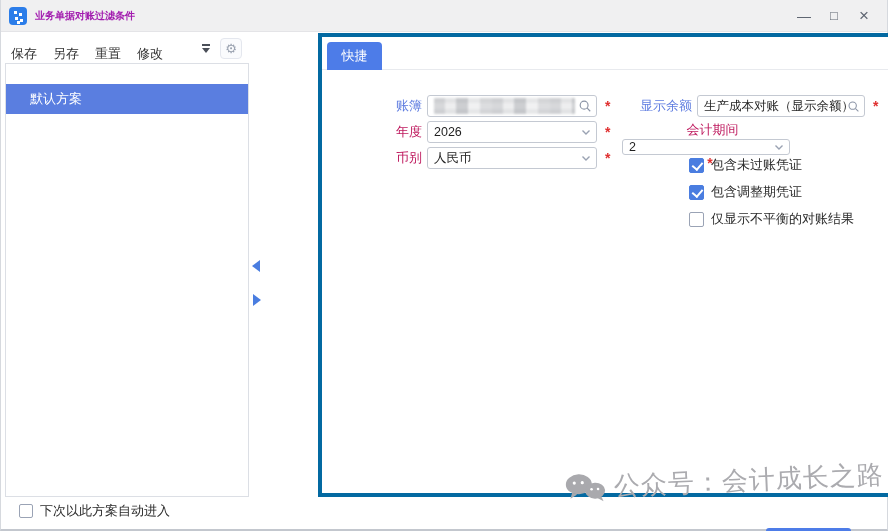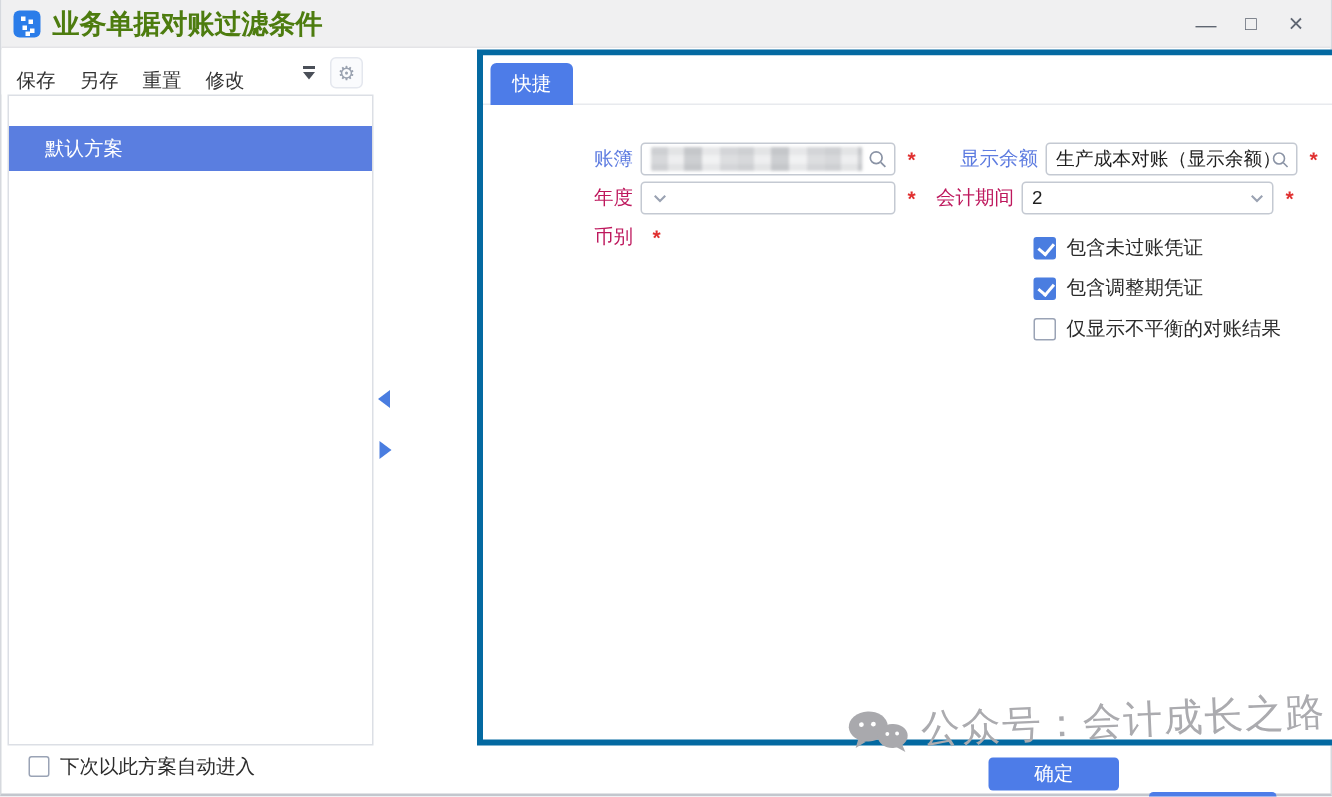--- a/index.html
+++ b/index.html
@@ -20,21 +20,21 @@
     display:flex; align-items:center; padding:0 8px;
   }
   .app-icon {
     width:18px; height:18px; border-radius:4px; background:#2b7de9;
     position:relative; margin-right:8px; flex:0 0 auto;
   }
   .app-icon::after {
     content:""; position:absolute; left:5px; top:4px; width:3px; height:3px; background:#fff;
     box-shadow: 5px 2px 0 #fff, 1px 6px 0 #fff, 6px 8px 0 #fff, 3px 10px 0 #fff;
   }
-  .title { font-weight:bold; font-size:18px; color:#4d7c0f; }
+  .title { font-weight:bold; font-size:10px; color:#a21caf; }
   .win-controls { margin-left:auto; display:flex; align-items:center; }
   .win-btn {
     width:30px; height:26px; display:flex; align-items:center; justify-content:center;
     color:#5f6672; font-size:14px; cursor:default; user-select:none;
   }
   .win-btn.max { font-size:13px; }
   .win-btn.close { font-size:17px; }
   
   .toolbar {
     position:absolute; left:0; top:33px; width:100%; height:30px; background:#fff;
@@ -195,45 +195,52 @@
           <circle cx="7" cy="7" r="4.5" fill="none" stroke="#8a93a5" stroke-width="1.3"></circle>
           <line x1="10.5" y1="10.5" x2="14" y2="14" stroke="#8a93a5" stroke-width="1.3"></line>
         </svg>
       </div>
       <span class="req">*</span>
     </div>
 
     <div class="form-row" style="left:30px; top:84px;">
       <span class="flabel">年度</span>
       <div class="field w170">
+        <span class="fval">2026</span>
         <svg width="12" height="12" viewBox="0 0 12 12">
           <path d="M2.5 4.5 L6 8 L9.5 4.5" fill="none" stroke="#9aa2b2" stroke-width="1.4"></path>
         </svg>
       </div>
       <span class="req">*</span>
     </div>
 
     <div class="form-row" style="left:30px; top:110px;">
       <span class="flabel">币别</span>
+      <div class="field w170">
+        <span class="fval">人民币</span>
+        <svg width="12" height="12" viewBox="0 0 12 12">
+          <path d="M2.5 4.5 L6 8 L9.5 4.5" fill="none" stroke="#9aa2b2" stroke-width="1.4"></path>
+        </svg>
+      </div>
       <span class="req">*</span>
     </div>
 
     <div class="form-row" style="left:300px; top:58px;">
       <span class="flabel link">显示余额</span>
       <div class="field w168">
         <span class="fval">生产成本对账（显示余额）</span>
         <svg width="13" height="13" viewBox="0 0 16 16">
           <circle cx="7" cy="7" r="4.5" fill="none" stroke="#8a93a5" stroke-width="1.3"></circle>
           <line x1="10.5" y1="10.5" x2="14" y2="14" stroke="#8a93a5" stroke-width="1.3"></line>
         </svg>
       </div>
       <span class="req">*</span>
     </div>
 
-    <div class="form-row" style="left:284px; top:84px;">
+    <div class="form-row" style="left:300px; top:84px;flex-direction:column;">
       <span class="flabel">会计期间</span>
       <div class="field w168">
         <span class="fval">2</span>
         <svg width="12" height="12" viewBox="0 0 12 12">
           <path d="M2.5 4.5 L6 8 L9.5 4.5" fill="none" stroke="#9aa2b2" stroke-width="1.4"></path>
         </svg>
       </div>
       <span class="req">*</span>
     </div>
 
@@ -263,16 +270,15 @@
       <circle cx="10.5" cy="9.5" r="1.6" fill="#fff"></circle>
       <circle cx="18.5" cy="9.5" r="1.6" fill="#fff"></circle>
       <ellipse cx="31" cy="18" rx="10" ry="8" fill="#a9a9ad"></ellipse>
       <path d="M37 24 L39 29 L33 25.5 Z" fill="#a9a9ad"></path>
       <circle cx="27.5" cy="16.5" r="1.3" fill="#fff"></circle>
       <circle cx="34" cy="16.5" r="1.3" fill="#fff"></circle>
     </svg>
     <span class="wm-text">公众号：会计成长之路</span>
   </div>
 
-  <button class="btn btn-ok">确定</button>
   <button class="btn btn-cancel">取消</button>
 
 </div>
 
 </body></html>

